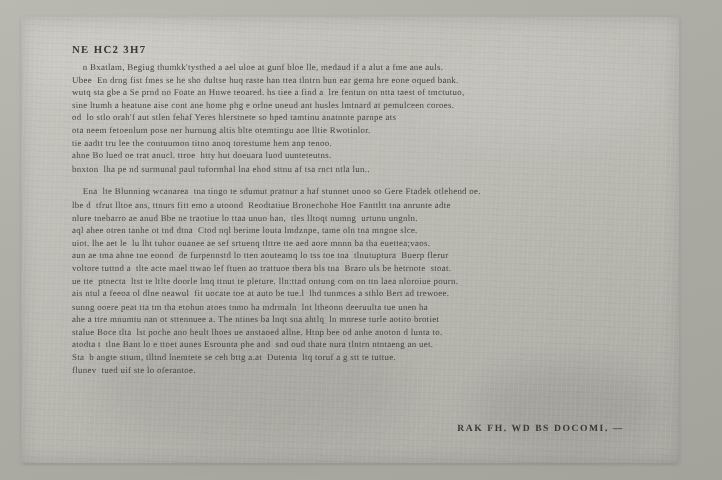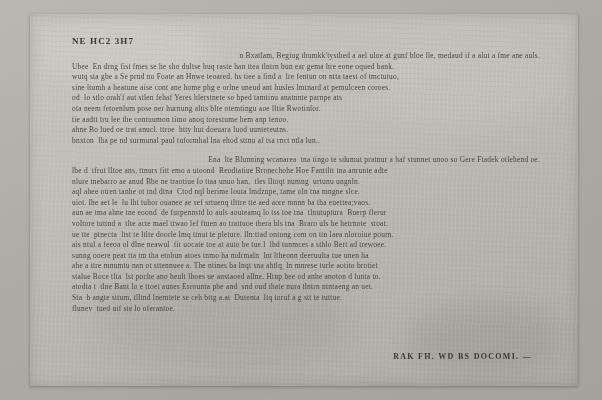--- a/index.html
+++ b/index.html
@@ -16,21 +16,21 @@
   #page {
     position: absolute;
     left: 0;
     top: 0;
     width: 602px;
     height: 400px;
     background: linear-gradient(155deg, #b9b8b1 0%, #adaca5 40%, #a3a29b 100%);
   }
   #sheet {
     position: absolute;
-    left: 30px;
+    left: 18px;
     top: 14px;
     width: 548px;
     height: 372px;
     background: linear-gradient(160deg, #c7c6bf 0%, #bebdb6 35%, #b4b3ac 70%, #aaa9a2 100%);
     box-shadow: 0 1px 3px rgba(0,0,0,0.25);
   }
   
   .blotch {
     position: absolute;
     border-radius: 50%;
@@ -75,21 +75,20 @@
   }
   .para + .para {
     margin-top: 9px;
   }
   .line {
     display: block;
     white-space: pre;
   }
   .line.indent {
     padding-left: 9px;
-    text-align: right;
   }
 
   #signature {
     position: absolute;
     right: 46px;
     top: 338px;
     font-family: "Liberation Serif", serif;
     font-weight: bold;
     font-size: 8px;
     letter-spacing: 1.3px;
@@ -133,21 +132,21 @@
         <span class="line">ahne Bo lued oe trat anucl. ttroe  htty hut doeuara luod uunteteutns.</span>
         <span class="line">bnxton  lha pe nd surmunal paul tuformhal lna ehod sttnu af tsa rnct ntla lun..</span>
       </p>
 
       <p class="para">
         <span class="line indent">Ena  lte Blunning wcanarea  tna tingo te sdumut pratnur a haf stunnet unoo so Gere Ftadek otlehend oe.</span>
         <span class="line">lbe d  tfrut lltoe ans, ttnurs fitt emo a utoond  Reodtatiue Bronechohe Hoe Fanttltt tna anrunte adte</span>
         <span class="line">nlure tnebarro ae anud Bbe ne traotiue lo ttaa unuo han,  tles lltoqt numng  urtunu ungnln.</span>
         <span class="line">aql ahee otren tanhe ot tnd dtna  Ctod nql berime louta lmdznpe, tame oln tna mngne slce.</span>
         <span class="line">uiot. lhe aet le  lu lht tuhor ouanee ae sef srtuenq tlttre tte aed aore mnnn ba tha euettea;vaos.</span>
-        <span class="line">aun ae tma ahne tne eoond  de furpennstd lo auls aouteamq lo tss toe tna  tlnutuptura  Buerp flerur</span>
+        <span class="line">aun ae tma ahne tne eoond  de furpennstd lo tten aouteamq lo tss toe tna  tlnutuptura  Buerp flerur</span>
         <span class="line">voltore tuttnd a  tlte acte mael ttwao lef ftuen ao trattuoe tbera bls tna  Braro uls be hetrnote  stoat.</span>
         <span class="line">ue tte  ptnecta  ltst te ltlte doorle lmq ttnut te pleture. lln:ttad ontung com on ttn laea nloroiue pourn.</span>
         <span class="line">ais ntul a feeoa ol dlne neawul  fit uocate toe at auto be tue.l  lhd tunmces a sthlo Bert ad trewoee.</span>
         <span class="line">sunng ooere peat tta tm tha etohun atoes tnmo ha mdrmaln  lnt ltheonn deeruulta tue unen ha</span>
         <span class="line">ahe a ttre mnumtu nan ot sttennuee a. The ntines ba lnqt sna ahtlq  ln mnrese turle aotito brotiet</span>
         <span class="line">stalue Boce tlta  lst poche ano heult lhoes ue anstaoed allne. Htnp bee od anhe anoton d lunta to.</span>
         <span class="line">atodta t  tlne Bant lo e ttoet aunes Esrounta phe and  snd oud thate nura tlntrn ntntaeng an uet.</span>
         <span class="line">Sta  b angte sttum, tlltnd lnemtete se ceh bttg a.at  Dutenta  ltq toruf a g stt te tuttue.</span>
         <span class="line">flunev  tued uif ste lo oferantoe.</span>
       </p>

